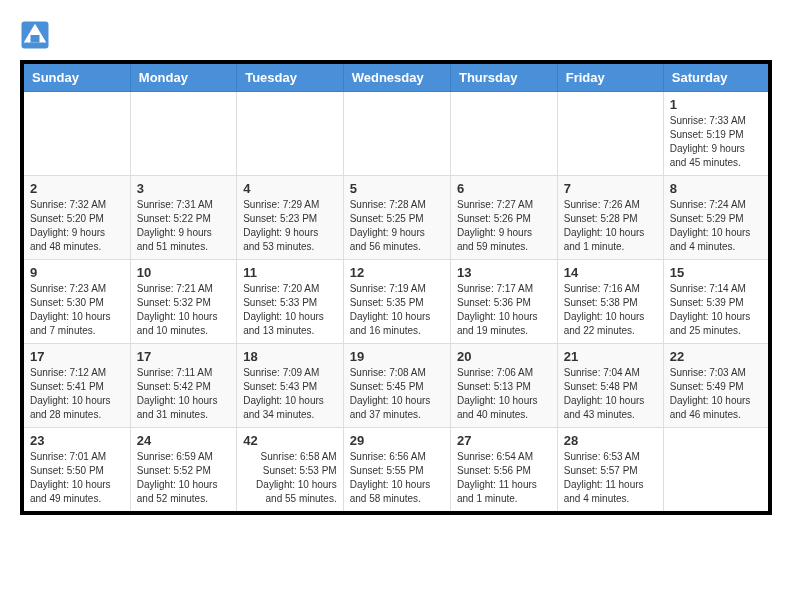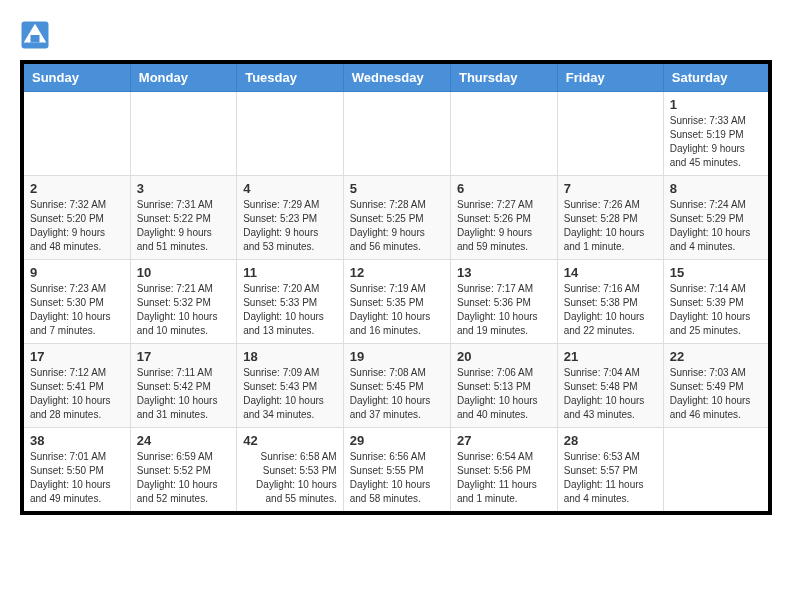--- a/index.html
+++ b/index.html
@@ -260,21 +260,21 @@
         </td>
         <td>
           <span class="day-num">22</span>
           <div class="day-info" style="white-space: pre-line;">Sunrise: 7:03 AM
 Sunset: 5:49 PM
 Daylight: 10 hours and 46 minutes.</div>
         </td>
       </tr>
       <tr>
         <td>
-          <span class="day-num">38</span>
+          <span class="day-num">23</span>
           <div class="day-info" style="white-space: pre-line;">Sunrise: 7:01 AM
 Sunset: 5:50 PM
 Daylight: 10 hours and 49 minutes.</div>
         </td>
         <td>
           <span class="day-num">24</span>
           <div class="day-info" style="white-space: pre-line;">Sunrise: 6:59 AM
 Sunset: 5:52 PM
 Daylight: 10 hours and 52 minutes.</div>
         </td>

